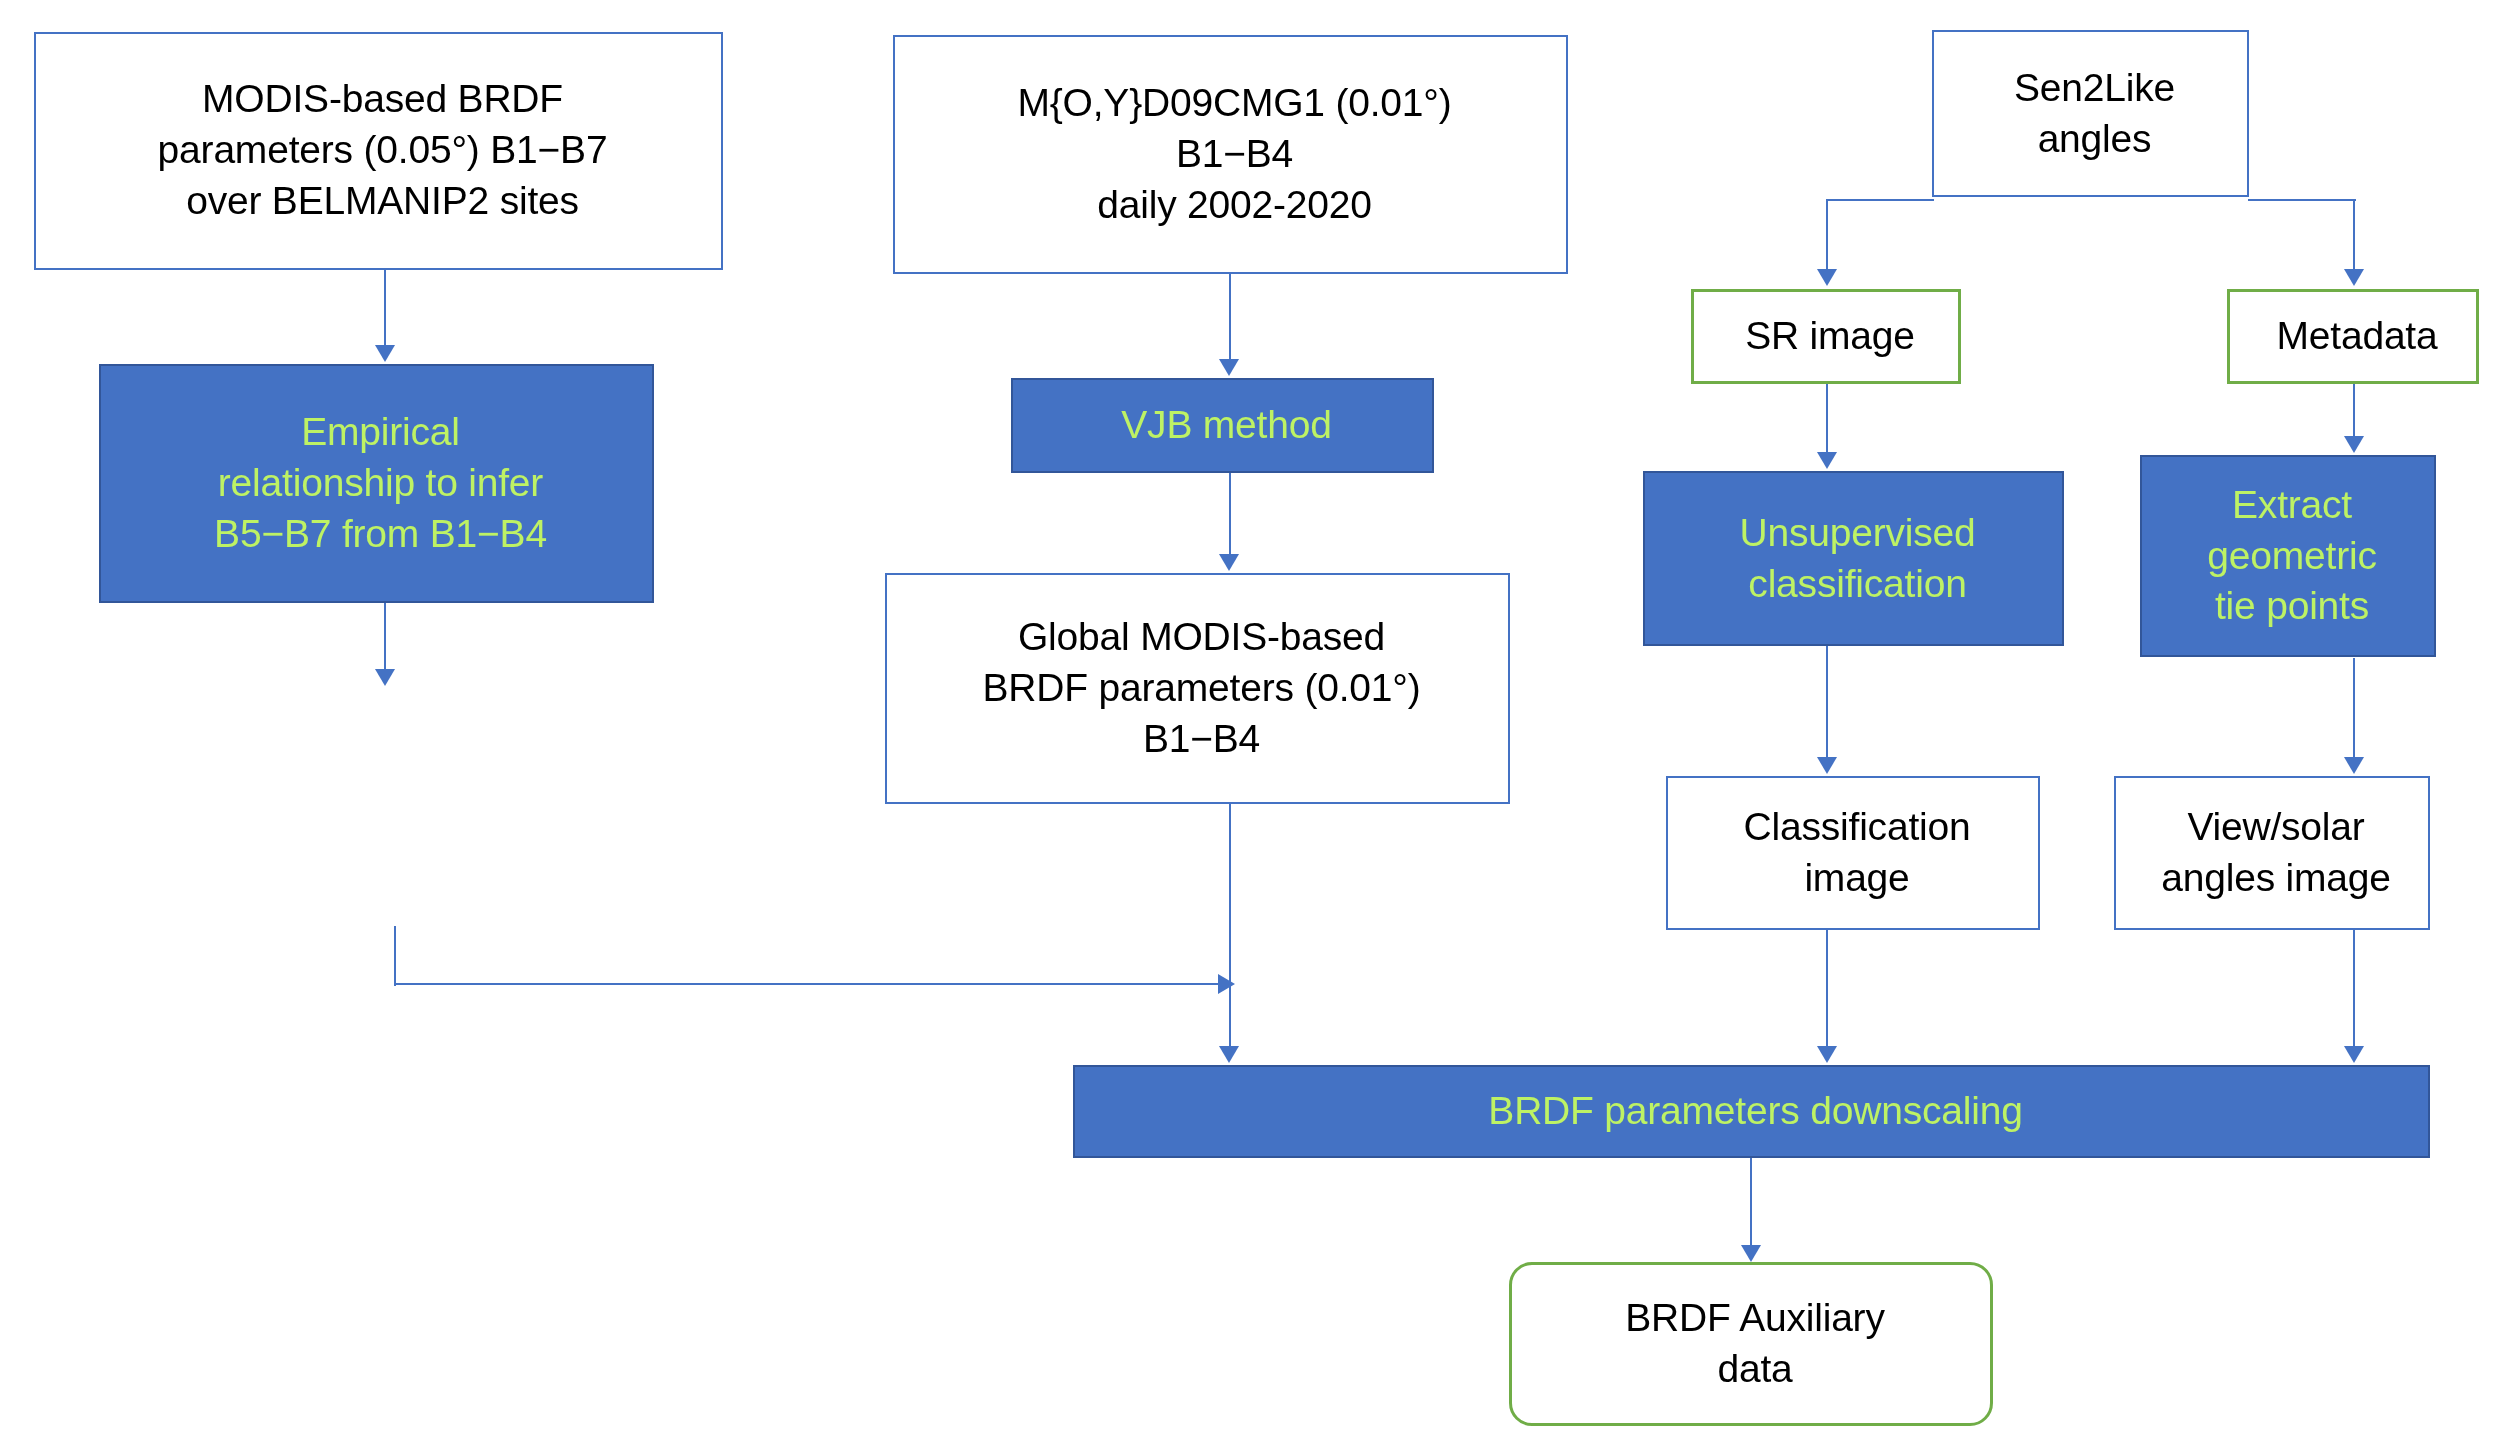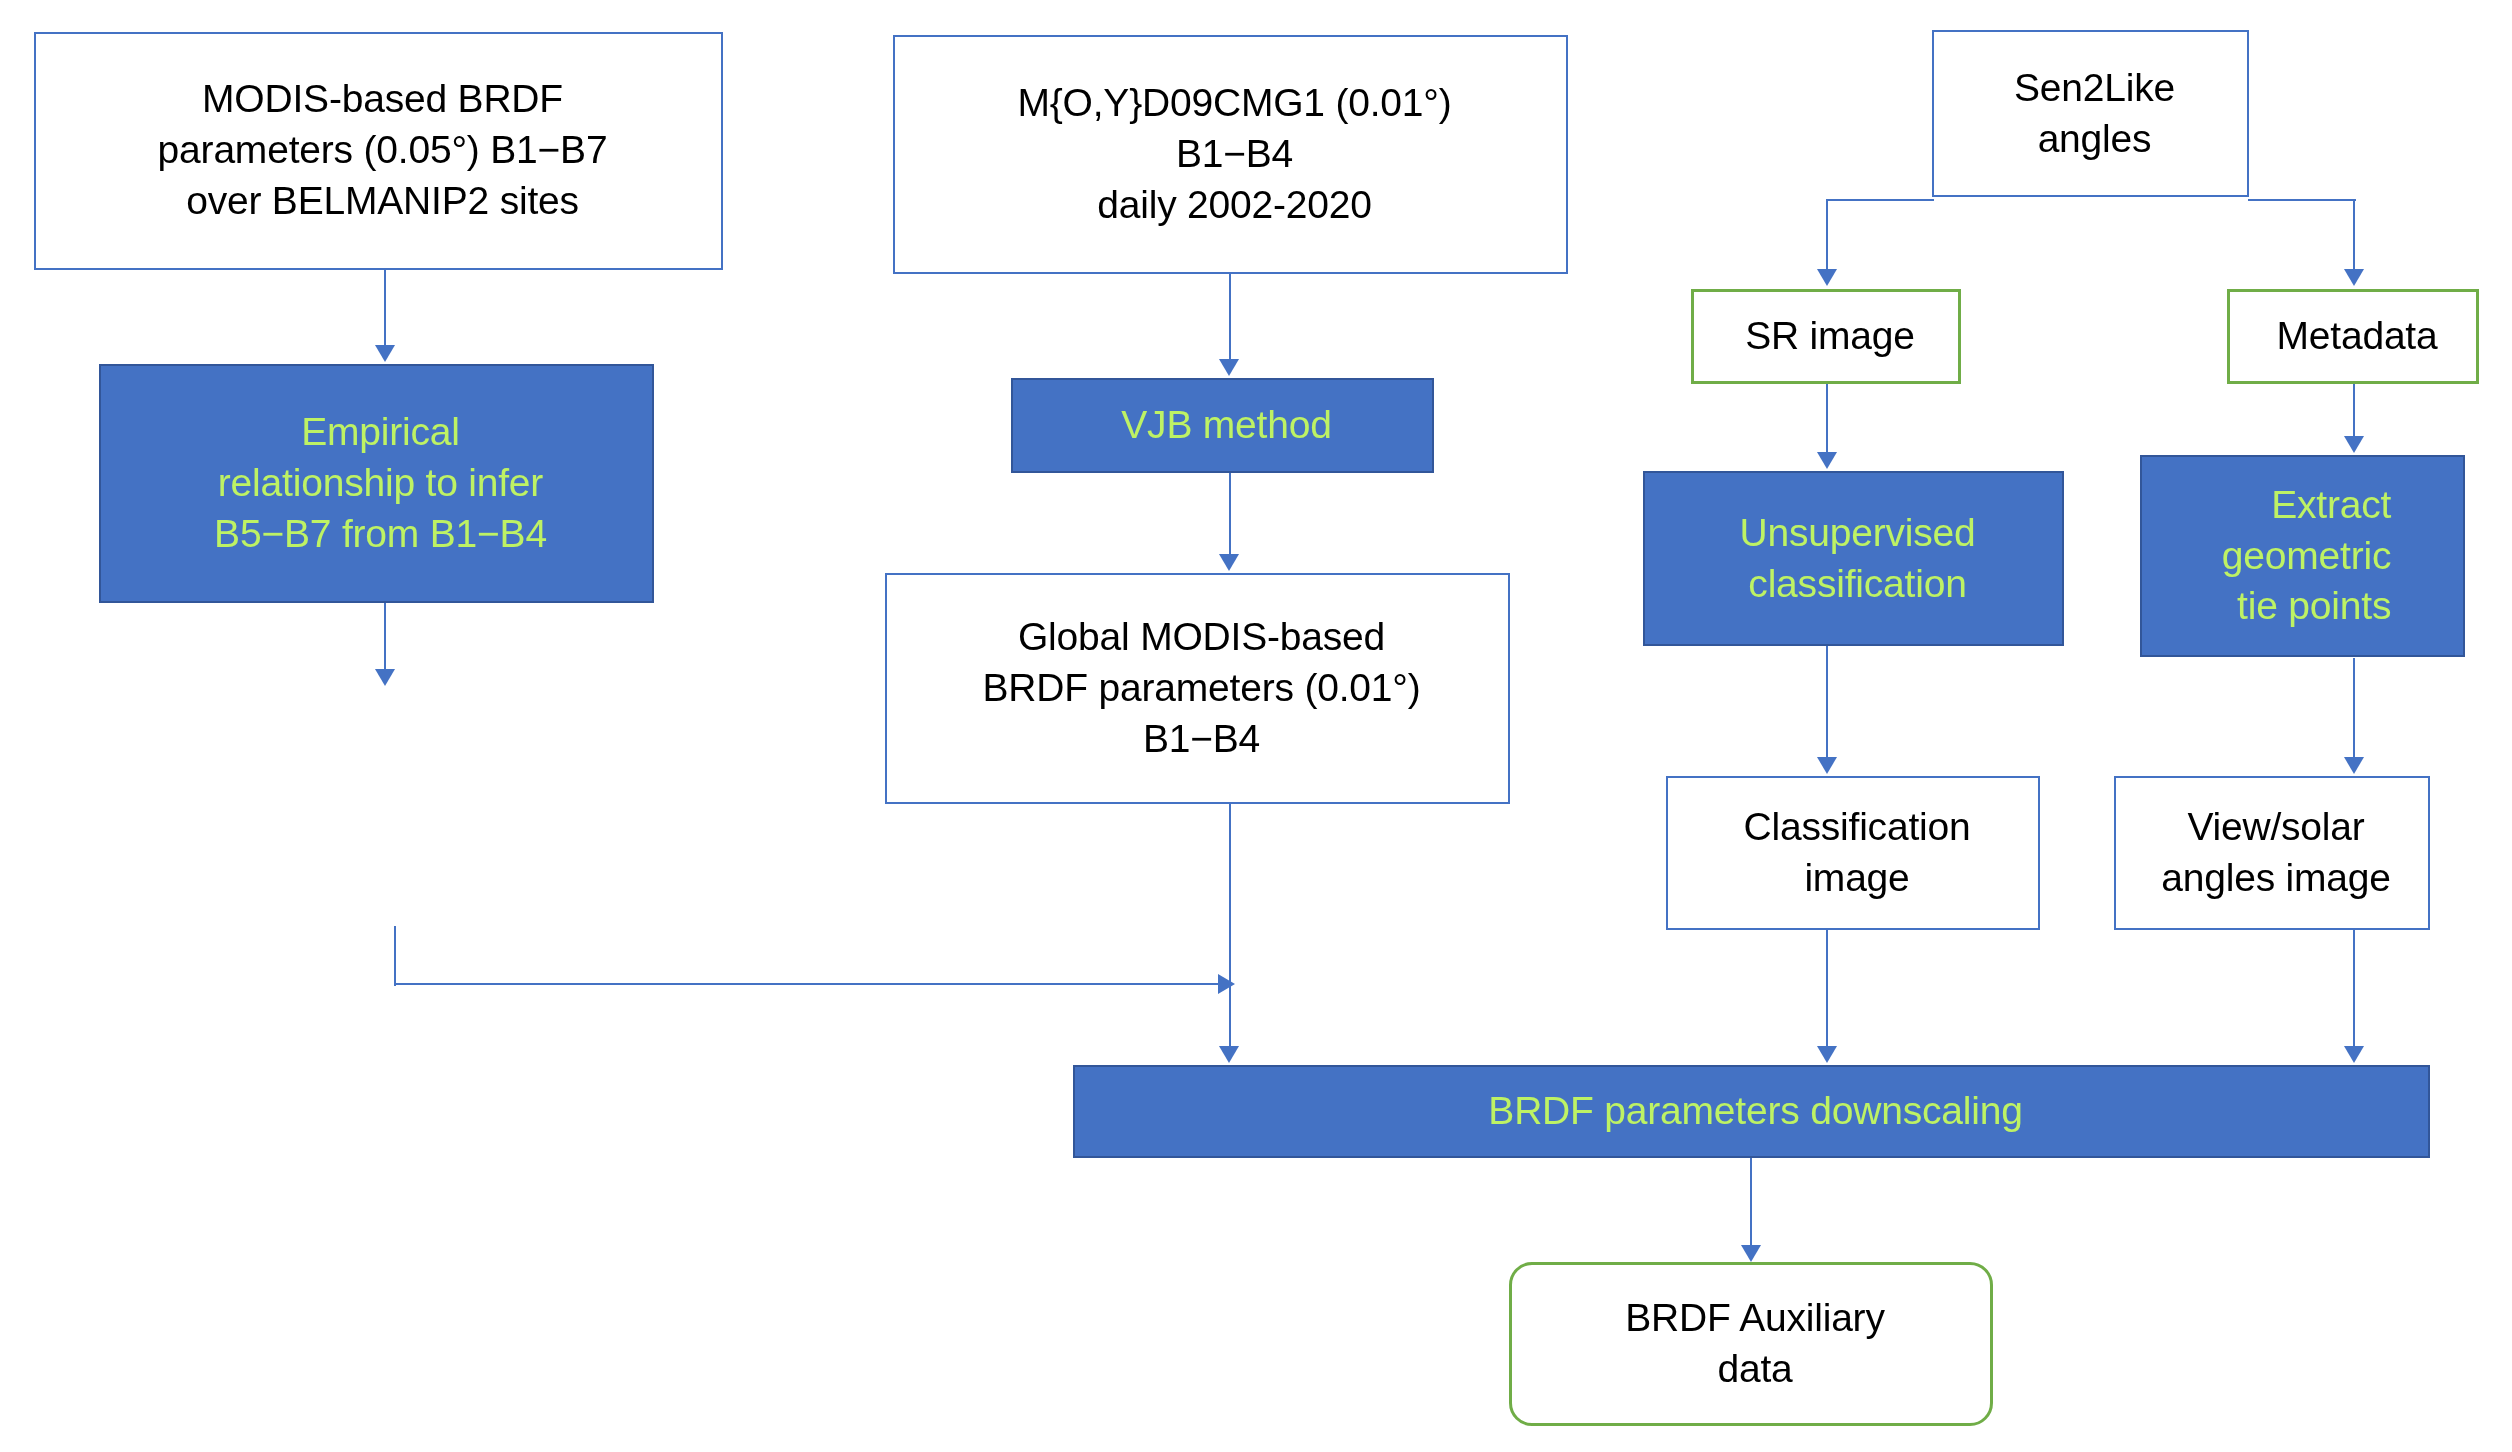--- a/index.html
+++ b/index.html
@@ -117,21 +117,21 @@
 
   <div class="vline" style="left:1826px;top:384px;height:69px;"></div>
   <div class="arrow-down" style="left:1817px;top:452px;"></div>
 
   <div class="vline" style="left:2353px;top:384px;height:54px;"></div>
   <div class="arrow-down" style="left:2344px;top:436px;"></div>
 
   <div class="node filled fs-md" style="left:1643px;top:471px;width:421px;height:175px;">Unsupervised
 classification</div>
 
-  <div class="node filled fs-md" style="left:2140px;top:455px;width:325px;height:202px;text-align:right;">Extract
+  <div class="node filled fs-md" style="left:2140px;top:455px;width:296px;height:202px;">Extract
 geometric
 tie points</div>
 
   <div class="vline" style="left:1826px;top:646px;height:113px;"></div>
   <div class="arrow-down" style="left:1817px;top:757px;"></div>
 
   <div class="vline" style="left:2353px;top:658px;height:101px;"></div>
   <div class="arrow-down" style="left:2344px;top:757px;"></div>
 
   <div class="node white fs-md" style="left:1666px;top:776px;width:374px;height:154px;">Classification

